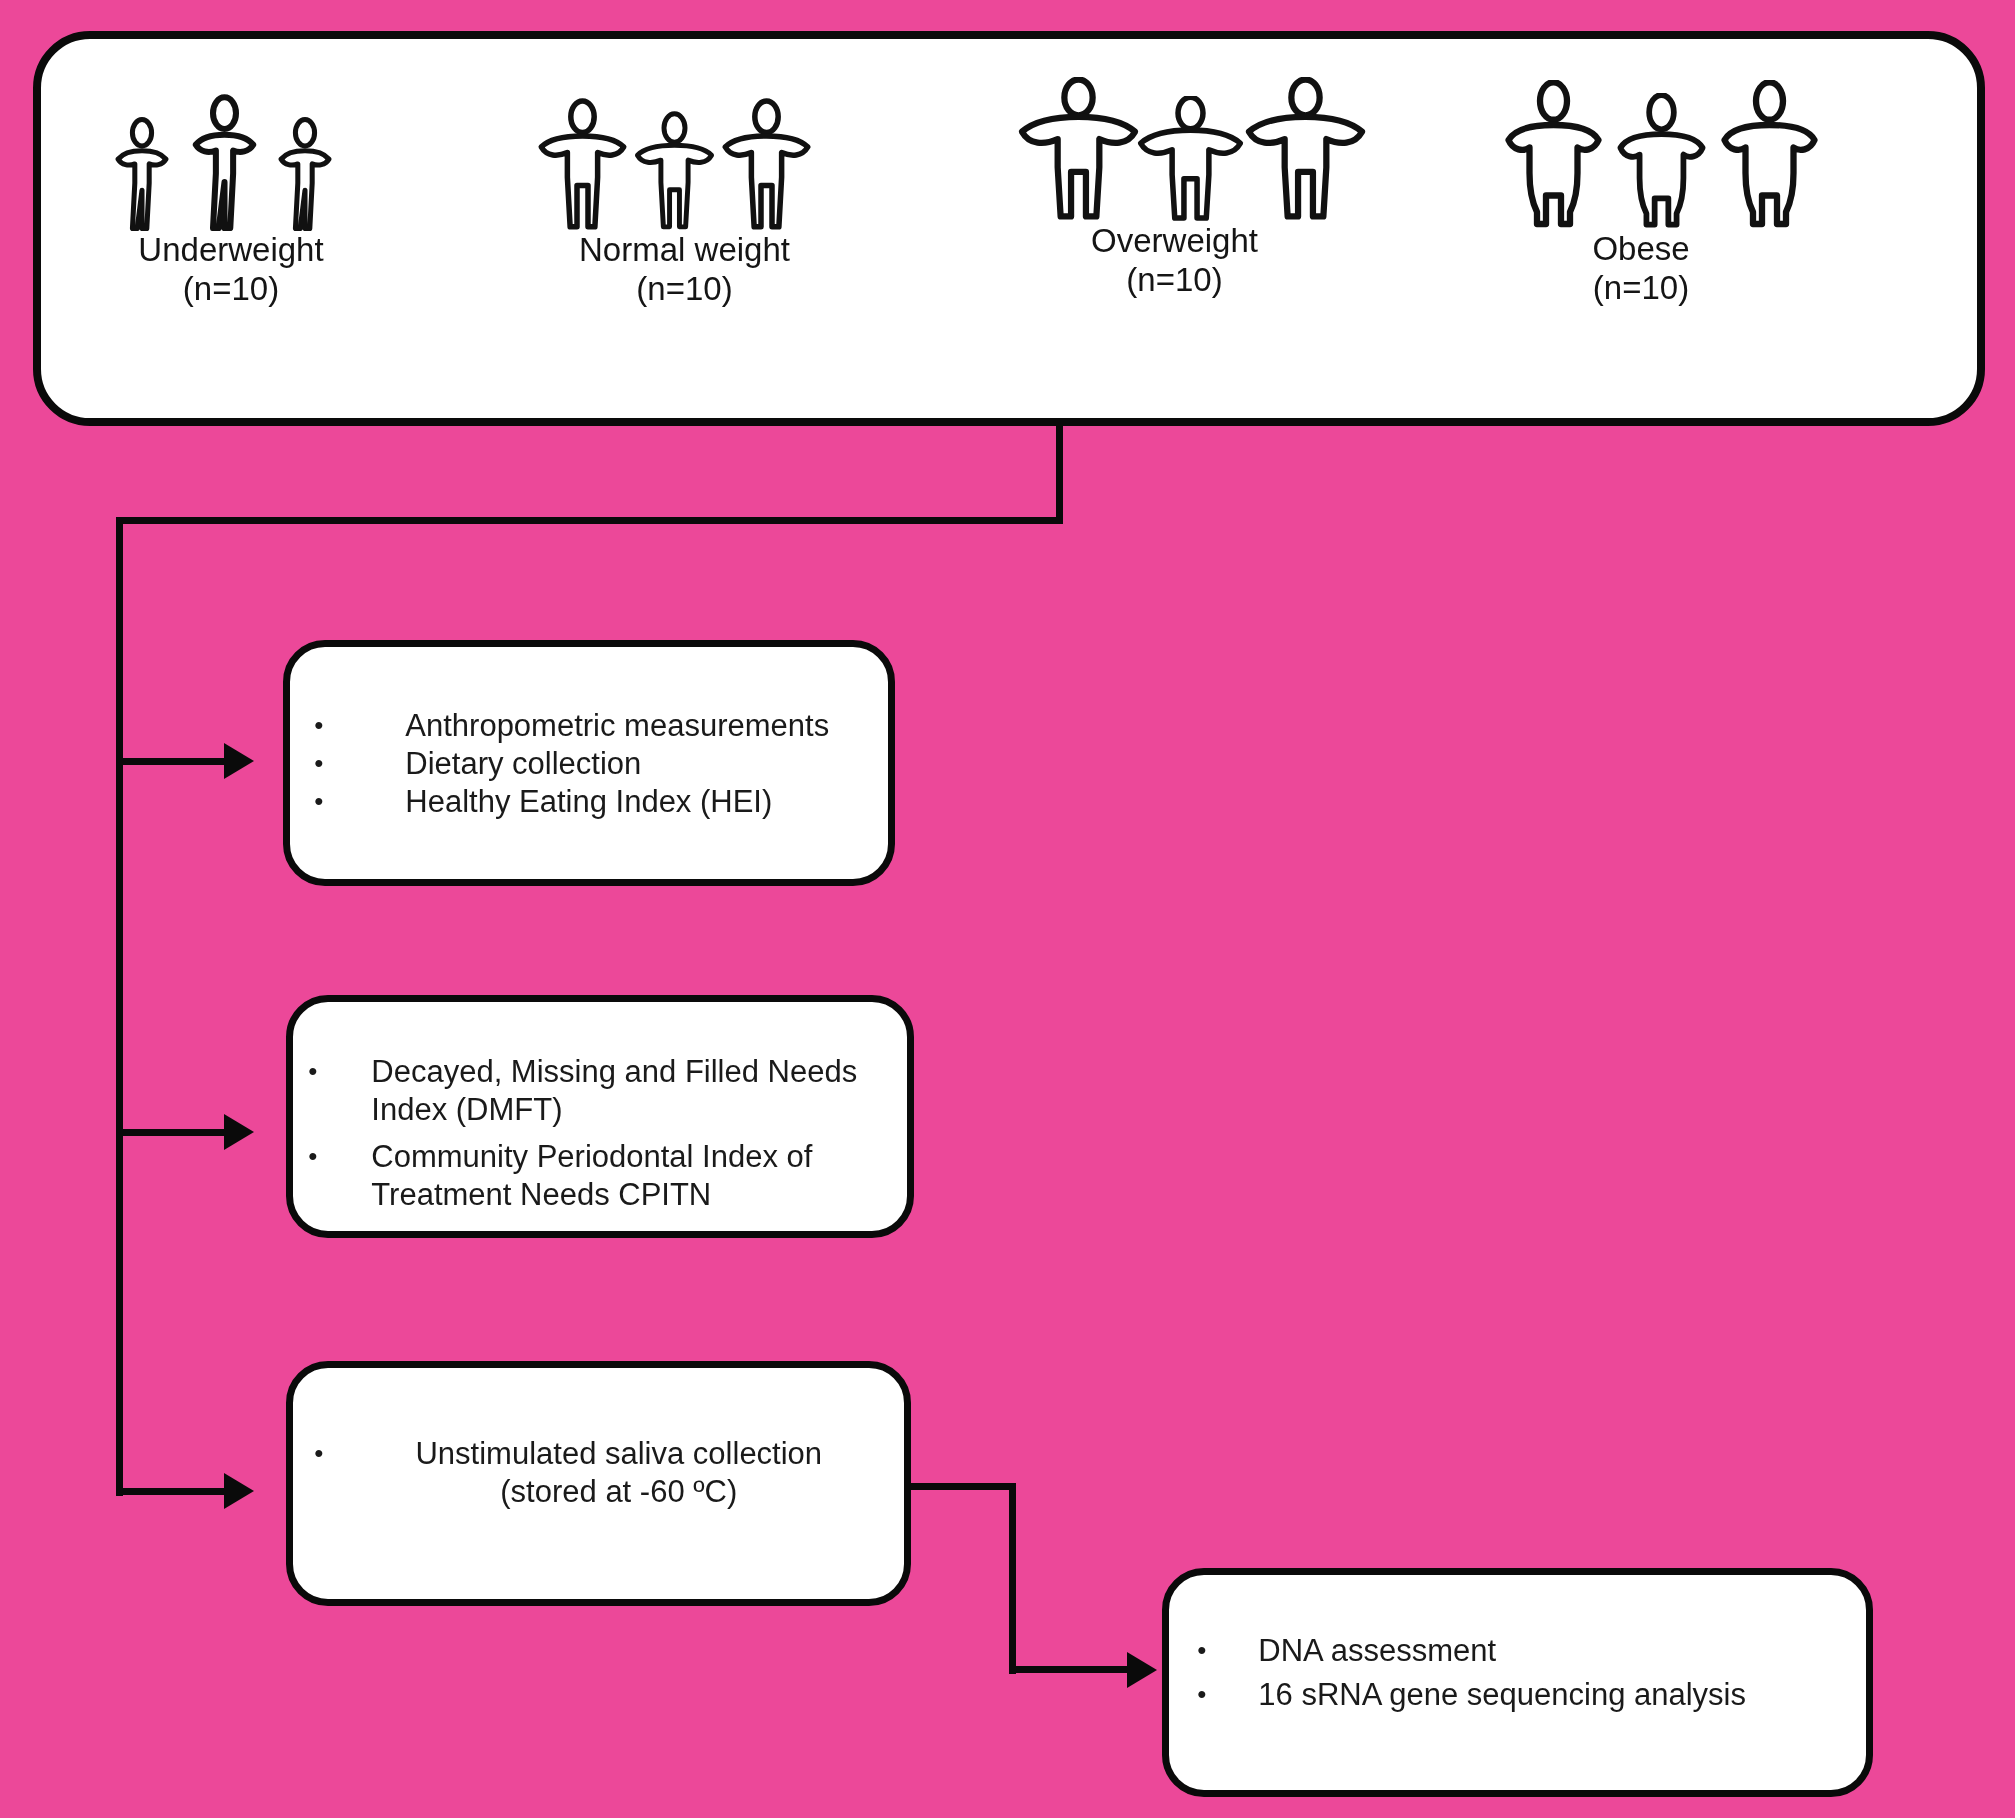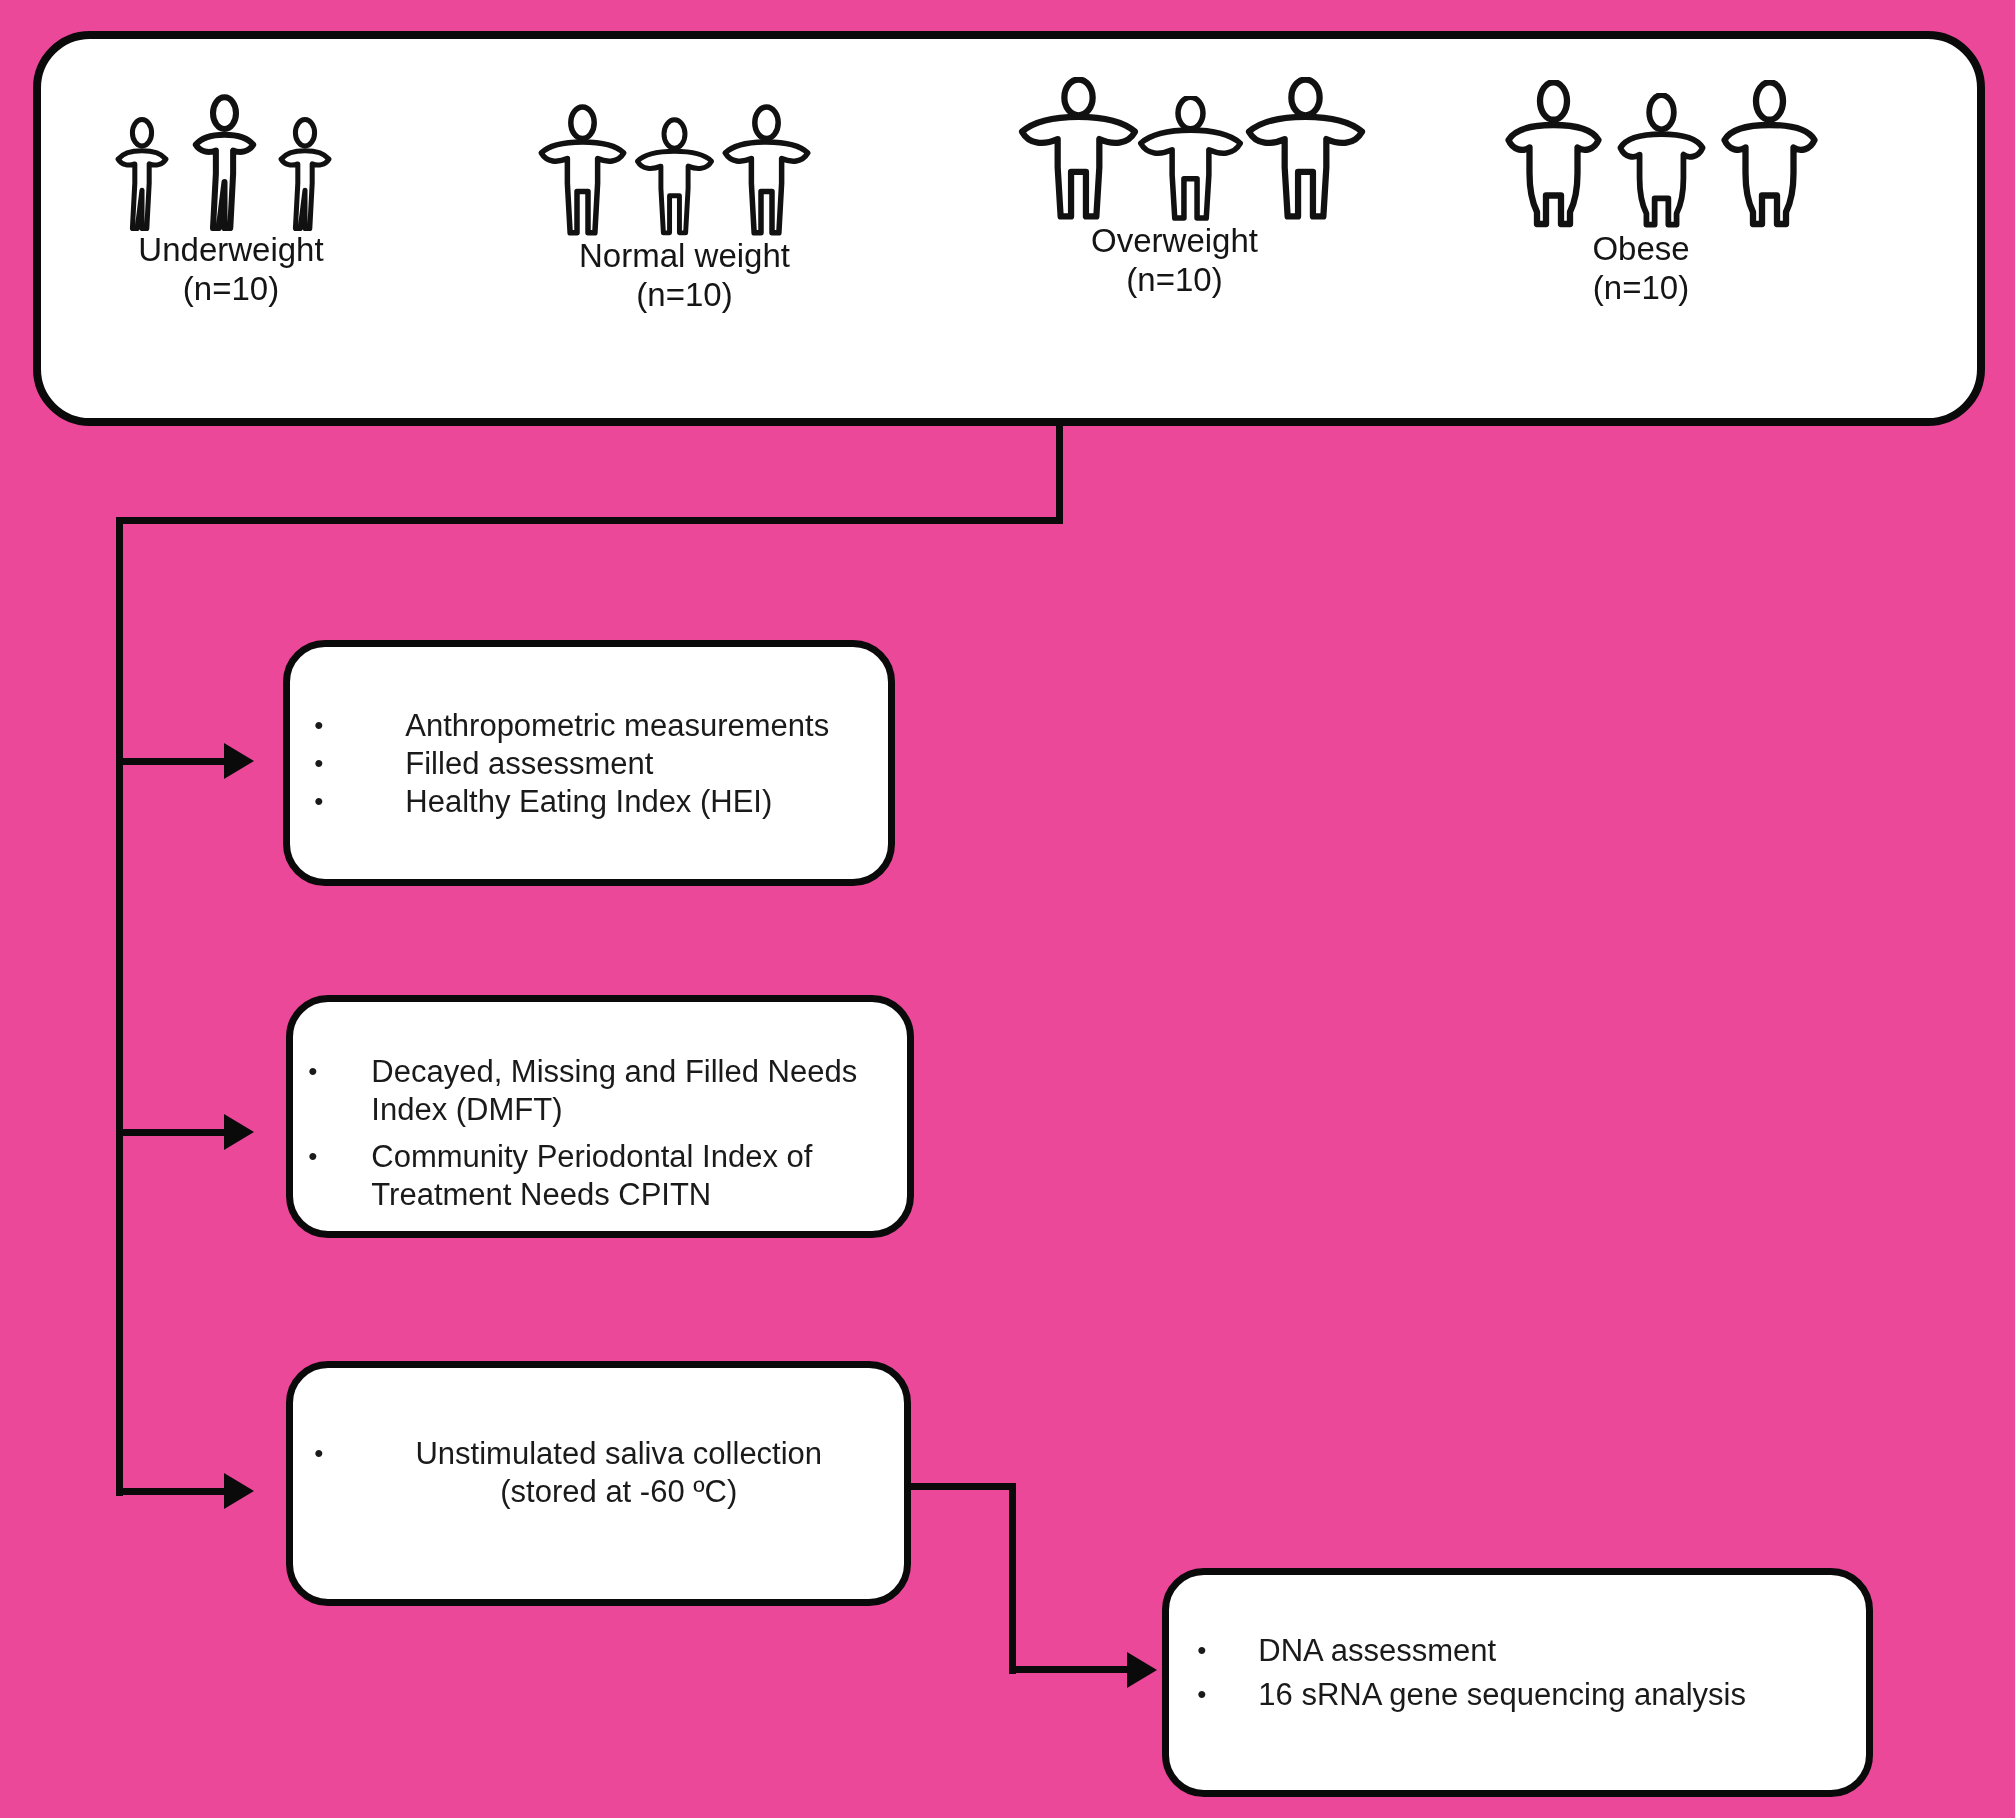--- a/index.html
+++ b/index.html
@@ -130,21 +130,21 @@
           <g fill="none" stroke="#111" stroke-width="4.2" stroke-linecap="round" stroke-linejoin="round">
             <ellipse cx="30" cy="14" rx="8" ry="11"></ellipse>
             <path d="M10 36 C14 31 22 29 30 29 C38 29 46 31 50 36 C47 41 41 42 36 40 L36 56 L34 94 L30 94 L30 62 L26 94 L22 94 L24 56 L24 40 C19 42 13 41 10 36 Z"></path>
           </g>
         </svg>
       </div>
       <div class="group-label">Underweight</div>
       <div class="group-label">(n=10)</div>
     </div>
 
-    <div class="group" style="left:500px; top:105px; width:369px;">
+    <div class="group" style="left:500px; top:99px; width:369px;">
       <div class="group-figs">
         <svg class="fig" style="left:33px; bottom:0; width:99px; height:135px;" viewBox="0 0 72 96">
           <g fill="none" stroke="#111" stroke-width="4" stroke-linecap="round" stroke-linejoin="round">
             <ellipse cx="36" cy="14" rx="8.5" ry="11.5"></ellipse>
             <path d="M6 36 C12 30 24 28 36 28 C48 28 60 30 66 36 C62 43 54 43 47 40 L47 58 L45 94 L40 94 L40 64 L32 64 L32 94 L27 94 L25 58 L25 40 C18 43 10 43 6 36 Z"></path>
           </g>
         </svg>
         <svg class="fig" style="left:130px; bottom:0; width:89px; height:122px;" viewBox="0 0 72 96">
           <g fill="none" stroke="#111" stroke-width="4" stroke-linecap="round" stroke-linejoin="round">
             <ellipse cx="36" cy="14" rx="8.5" ry="11.5"></ellipse>
@@ -229,21 +229,21 @@
   <div class="arrowhead" style="left:224px; top:1473px;"></div>
 
   <div class="rbox" style="left:283px; top:640px; width:612px; height:246px;"></div>
   <ul class="blist centered" style="left:309px; top:707px; width:573px;">
     <li class="bitem">
       <span class="bullet">•</span>
       <span class="btext">Anthropometric measurements</span>
     </li>
     <li class="bitem">
       <span class="bullet">•</span>
-      <span class="btext">Filled assessment</span>
+      <span class="btext">Dietary collection</span>
     </li>
     <li class="bitem">
       <span class="bullet">•</span>
       <span class="btext">Healthy Eating Index (HEI)</span>
     </li>
   </ul>
 
   <div class="rbox" style="left:286px; top:995px; width:628px; height:243px;"></div>
   <ul class="blist" style="left:303px; top:1053px; width:592px;">
     <li class="bitem" style="margin-bottom:9.2px;">

